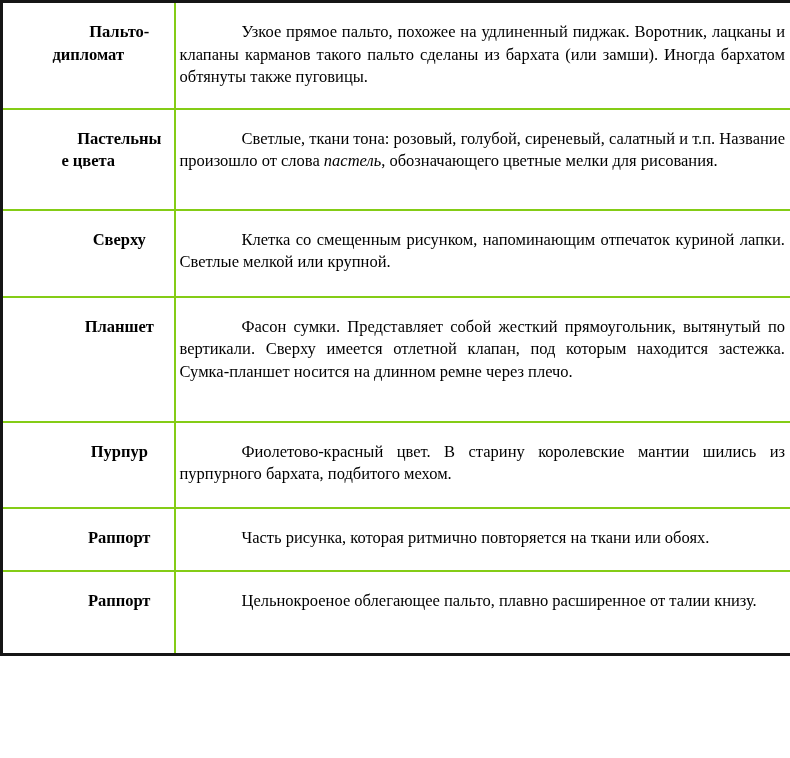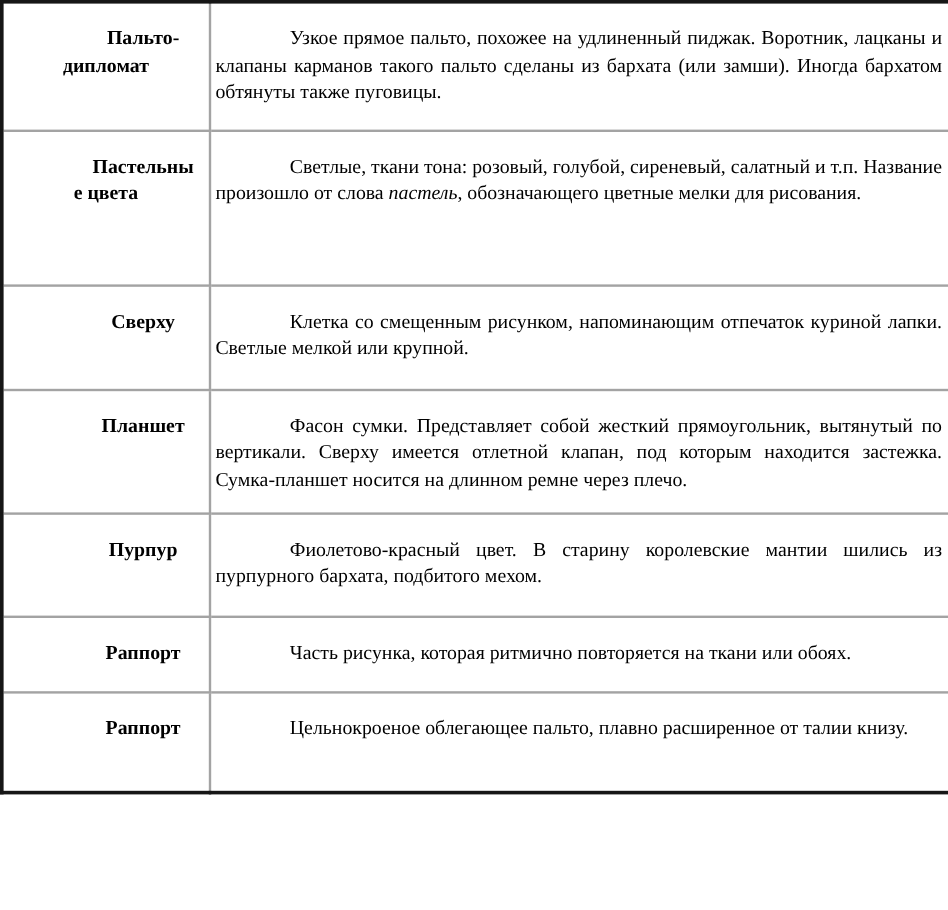--- a/index.html
+++ b/index.html
@@ -15,21 +15,21 @@
     font-family: "Liberation Serif", "DejaVu Serif", serif;
     color: #000000;
   }
   table.glossary {
     width: 790px;
     table-layout: fixed;
     border-collapse: collapse;
     border: 3px solid #161616;
   }
   table.glossary td {
-    border: 2px solid #a3a3a3;
+    border: 2px solid #84cc16;
     vertical-align: top;
     box-sizing: border-box;
     font-size: 16.5px;
     line-height: 22.5px;
     hyphens: none;
     overflow: hidden;
   }
   col.c-term { width: 173px; }
   col.c-def  { width: 617px; }
 
@@ -41,23 +41,23 @@
     padding: 18px 4px 8px 4px;
   }
   td.def {
     text-align: justify;
     text-indent: 62px;
     padding: 18px 5px 8px 4px;
   }
   .it { font-style: italic; }
 
   tr.r1 { height: 107px; }
-  tr.r2 { height: 129px; }
+  tr.r2 { height: 101px; }
   tr.r3 { height: 87px;  }
-  tr.r4 { height: 103px; }
+  tr.r4 { height: 125px; }
   tr.r5 { height: 125px; }
   tr.r6 { height: 86px;  }
   tr.r7 { height: 63px; margin-top: 36px;  }
   tr.r8 { height: 84px;  }
 </style>
 </head>
 <body>
 
 <div class="page">
   <table class="glossary">

